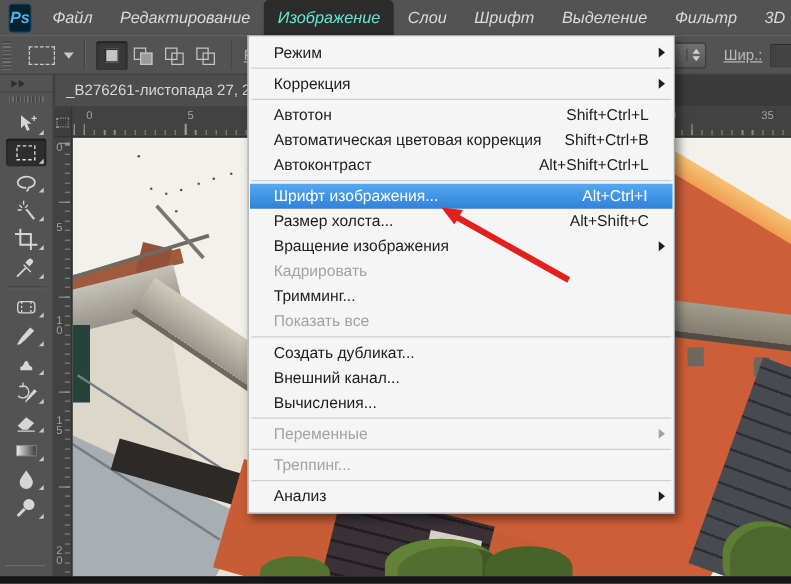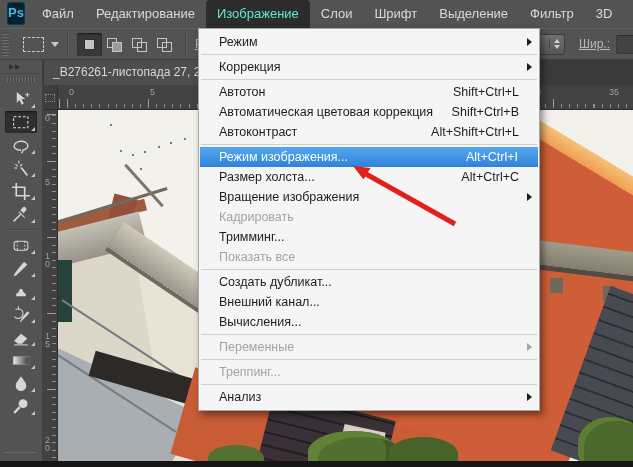--- a/index.html
+++ b/index.html
@@ -1,21 +1,21 @@
 <!DOCTYPE html>
 <html><head>
 <meta charset="utf-8">
 <style>
   html,body{margin:0;padding:0;}
   body{width:633px;height:467px;position:relative;overflow:hidden;
        font-family:"Liberation Sans","DejaVu Sans",sans-serif;
        background:#535353;-webkit-font-smoothing:antialiased;}
   
   .menubar{position:absolute;left:0;top:0;width:633px;height:28px;background:#535353;
-           display:flex;align-items:flex-end;z-index:30;}
+           display:flex;align-items:flex-start;z-index:30;font-style:italic;}
   .ps-logo{margin:3px 6px 3px 7px;width:27px;height:21px;background:#06222f;border:1px solid #0d3a52;
            border-radius:3px;color:#4fb3ea;font-weight:bold;font-size:13px;line-height:20px;text-align:center;}
   .mb-item{padding:0 11px;line-height:28px;font-size:13px;color:#dadada;cursor:default;white-space:nowrap;}
   .mb-item.active{background:#2c2c2c;border-radius:4px 4px 0 0;color:#5eead4;}
   
   .optionsbar{position:absolute;left:0;top:28px;width:633px;height:32px;background:#535353;
               border-top:1px solid #616161;border-bottom:1px solid #404040;box-sizing:border-box;
               display:flex;align-items:center;z-index:5;}
   .grip-v{width:7px;height:24px;margin-left:2px;
           background-image:repeating-linear-gradient(0deg,#6e6e6e 0 1px,#484848 1px 2px,transparent 2px 3px);}
@@ -380,26 +380,26 @@
   <div class="mi">
     <span>Автоматическая цветовая коррекция</span>
       <span class="sc">Shift+Ctrl+B</span>
   </div>
   <div class="mi">
     <span>Автоконтраст</span>
       <span class="sc">Alt+Shift+Ctrl+L</span>
   </div>
   <div class="menu-sep"></div>
   <div class="mi selected">
-    <span>Режим изображения...</span>
+    <span>Шрифт изображения...</span>
       <span class="sc">Alt+Ctrl+I</span>
   </div>
   <div class="mi">
     <span>Размер холста...</span>
-      <span class="sc">Alt+Ctrl+C</span>
+      <span class="sc">Alt+Shift+C</span>
   </div>
   <div class="mi">
     <span>Вращение изображения</span>
       <span class="subarrow"></span>
   </div>
   <div class="mi disabled">
     <span>Кадрировать</span>
   </div>
   <div class="mi">
     <span>Тримминг...</span>

